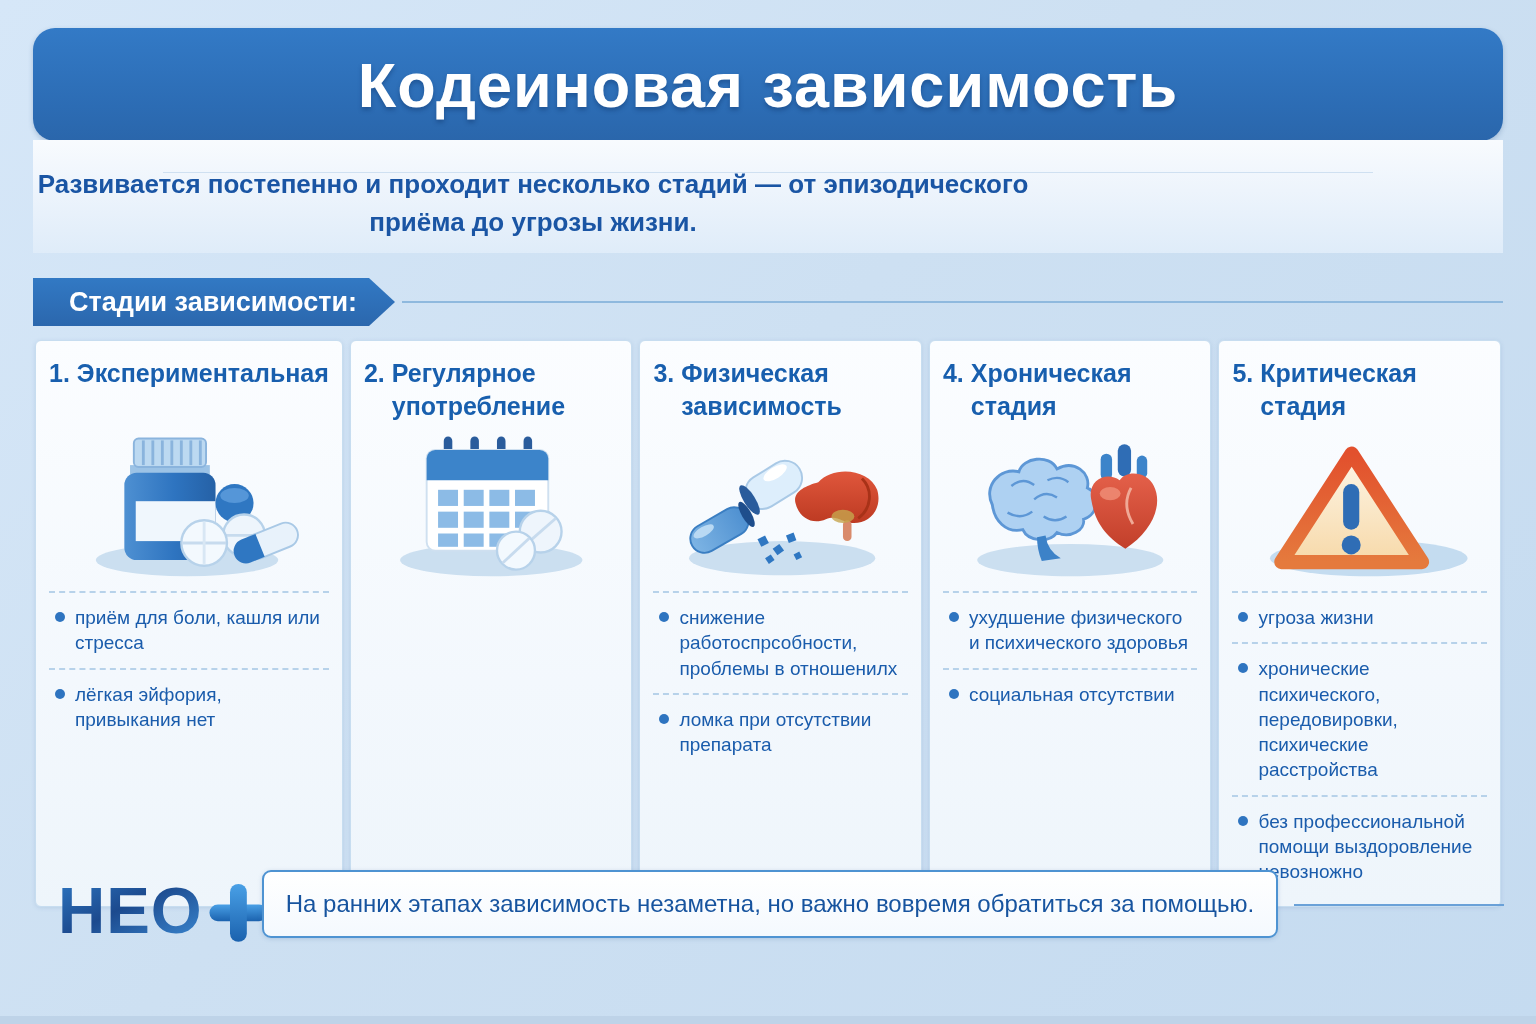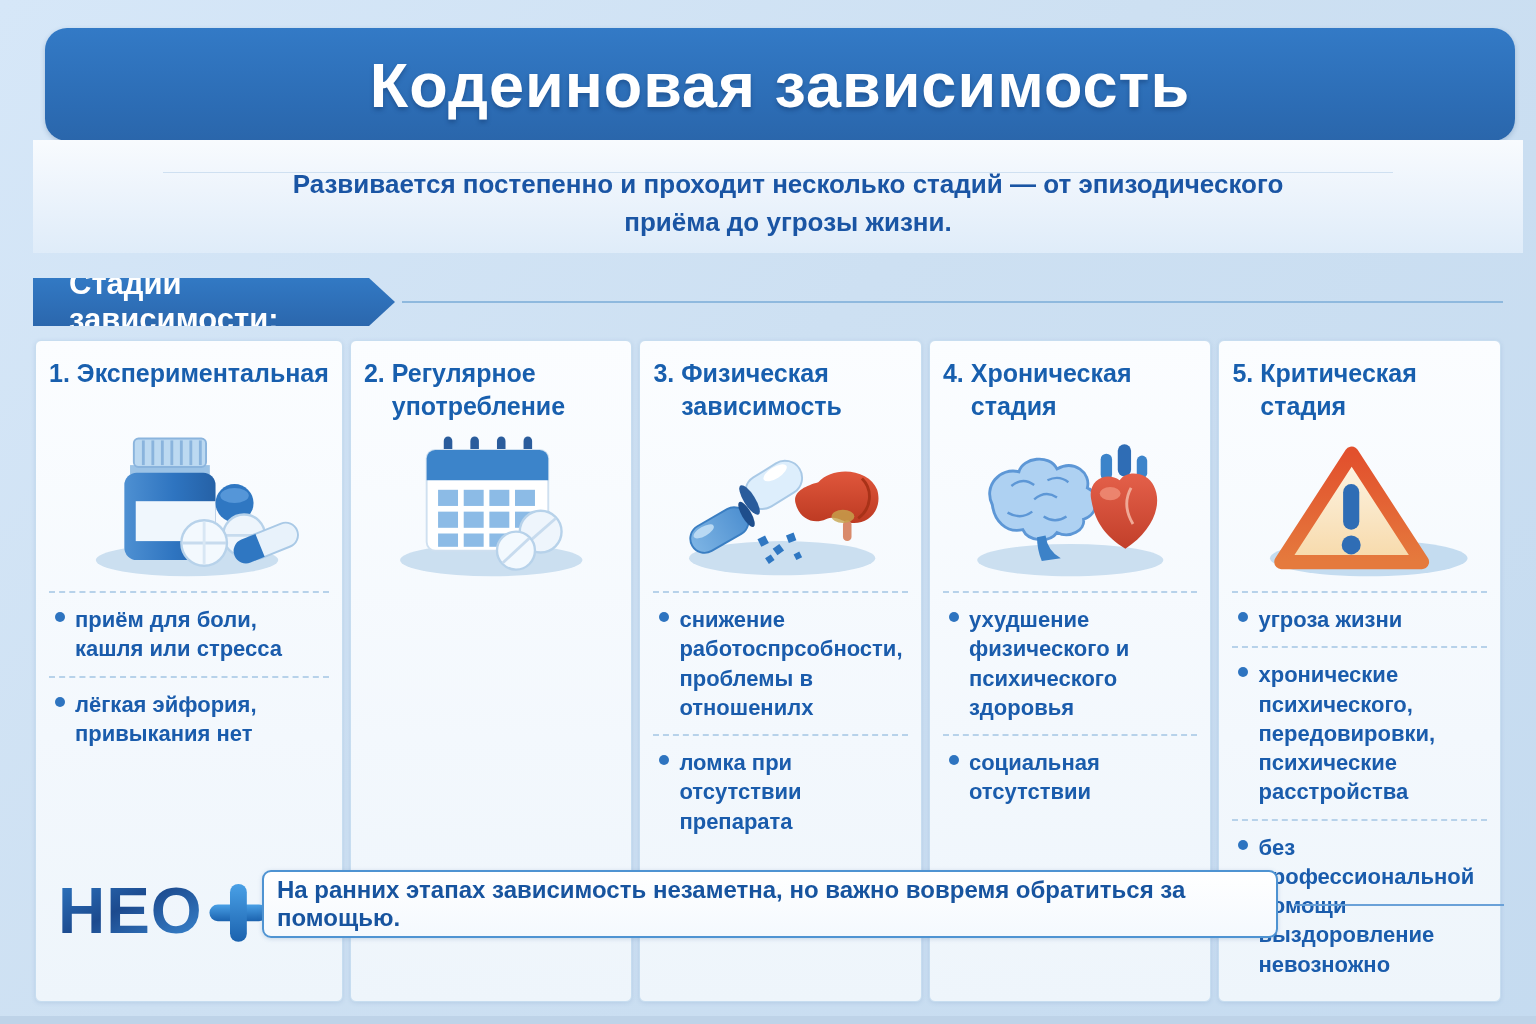--- a/index.html
+++ b/index.html
@@ -4,51 +4,51 @@
 <style>
   html,body{margin:0;padding:0;}
   body{
     width:1536px;height:1024px;position:relative;overflow:hidden;
     background:linear-gradient(135deg,#d6e7f8 0%,#cde0f2 45%,#c5dbf0 100%);
     font-family:"Liberation Sans", sans-serif;
     -webkit-font-smoothing:antialiased;
   }
   
   .header{
-    position:absolute;left:45px;top:28px;width:1470px;height:113px;
+    position:absolute;left:33px;top:28px;width:1470px;height:113px;
     background:linear-gradient(180deg,#337ac6 0%,#2c6cb4 70%,#2a66ab 100%);
     display:flex;align-items:center;justify-content:center;
     box-shadow:0 2px 5px rgba(40,80,130,.25);
     border-radius:22px;
   }
   .header h1{
     margin:0;color:#ffffff;font-size:63px;font-weight:bold;letter-spacing:1px;
     text-shadow:0 3px 4px rgba(10,40,90,.35);
   }
   
   .intro{
     position:absolute;left:33px;top:140px;width:1470px;height:113px;
     background:linear-gradient(180deg,#f8fbfe 0%,#edf4fc 45%,#dfecf9 100%);
-    display:flex;align-items:center;justify-content:center;padding-left:20px;
+    display:flex;align-items:center;
   }
   .intro::before{
     content:"";position:absolute;left:130px;right:130px;top:32px;height:1px;
     background:#cfe0f1;
   }
   .intro p{
     margin:14px 0 0;max-width:1000px;text-align:center;
     color:#1a55a4;font-size:26px;line-height:1.45;font-weight:bold;
   }
   
   .banner{
     position:absolute;left:33px;top:278px;height:48px;width:362px;
     background:linear-gradient(180deg,#3279c4,#2b67ad);
     clip-path:polygon(0 0,calc(100% - 26px) 0,100% 50%,calc(100% - 26px) 100%,0 100%);
     display:flex;align-items:center;
-    color:#fff;font-size:31px;font-weight:bold;padding-left:36px;box-sizing:border-box;
+    color:#fff;font-size:27px;font-weight:bold;padding-left:36px;box-sizing:border-box;
   }
   .banner-line{
     position:absolute;left:402px;top:301px;width:1101px;height:2px;background:#8fb9de;
   }
   
   .cards{
     position:absolute;left:35px;top:340px;width:1466px;height:505px;
     display:grid;grid-template-columns:repeat(5,1fr);gap:7px;
   }
   .card{
@@ -64,36 +64,36 @@
   }
   .card-title .num{flex:0 0 auto;}
   .icon-area{
     height:152px;display:flex;align-items:flex-end;justify-content:center;margin-bottom:10px;
   }
   .icon-area svg{width:100%;height:152px;}
   ul.bullets{list-style:none;margin:0;padding:0;}
   ul.bullets li{
     position:relative;border-top:2px dashed #b7d2ea;
     padding:12px 0 12px 26px;
-    color:#1a5cac;font-size:22px;line-height:1.33;font-weight:bold;
+    color:#1a5cac;font-size:19px;line-height:1.33;font-weight:normal;
   }
   ul.bullets li .dot{
     position:absolute;left:6px;top:19px;width:10px;height:10px;border-radius:50%;
     background:#2e74c0;
   }
   
   .logo{position:absolute;left:58px;top:872px;}
   .note-box{
     position:absolute;left:262px;top:870px;width:1016px;height:68px;
     background:linear-gradient(180deg,#ffffff,#f4f9fe);
     border:2px solid #4e93d2;border-radius:9px;box-sizing:border-box;
     display:flex;align-items:center;justify-content:center;
     box-shadow:0 1px 4px rgba(80,120,170,.25);
   }
-  .note-box p{margin:13px;color:#17549f;font-size:24px;font-weight:bold;}
+  .note-box p{margin:4px;color:#17549f;font-size:24px;font-weight:normal;}
   .footer-line{
     position:absolute;left:1294px;top:904px;width:210px;height:2px;background:#6aa1d8;
   }
   .bottom-strip{
     position:absolute;left:0;bottom:0;width:1536px;height:8px;background:#bed3e8;
   }
 </style>
 </head>
 <body>
 

